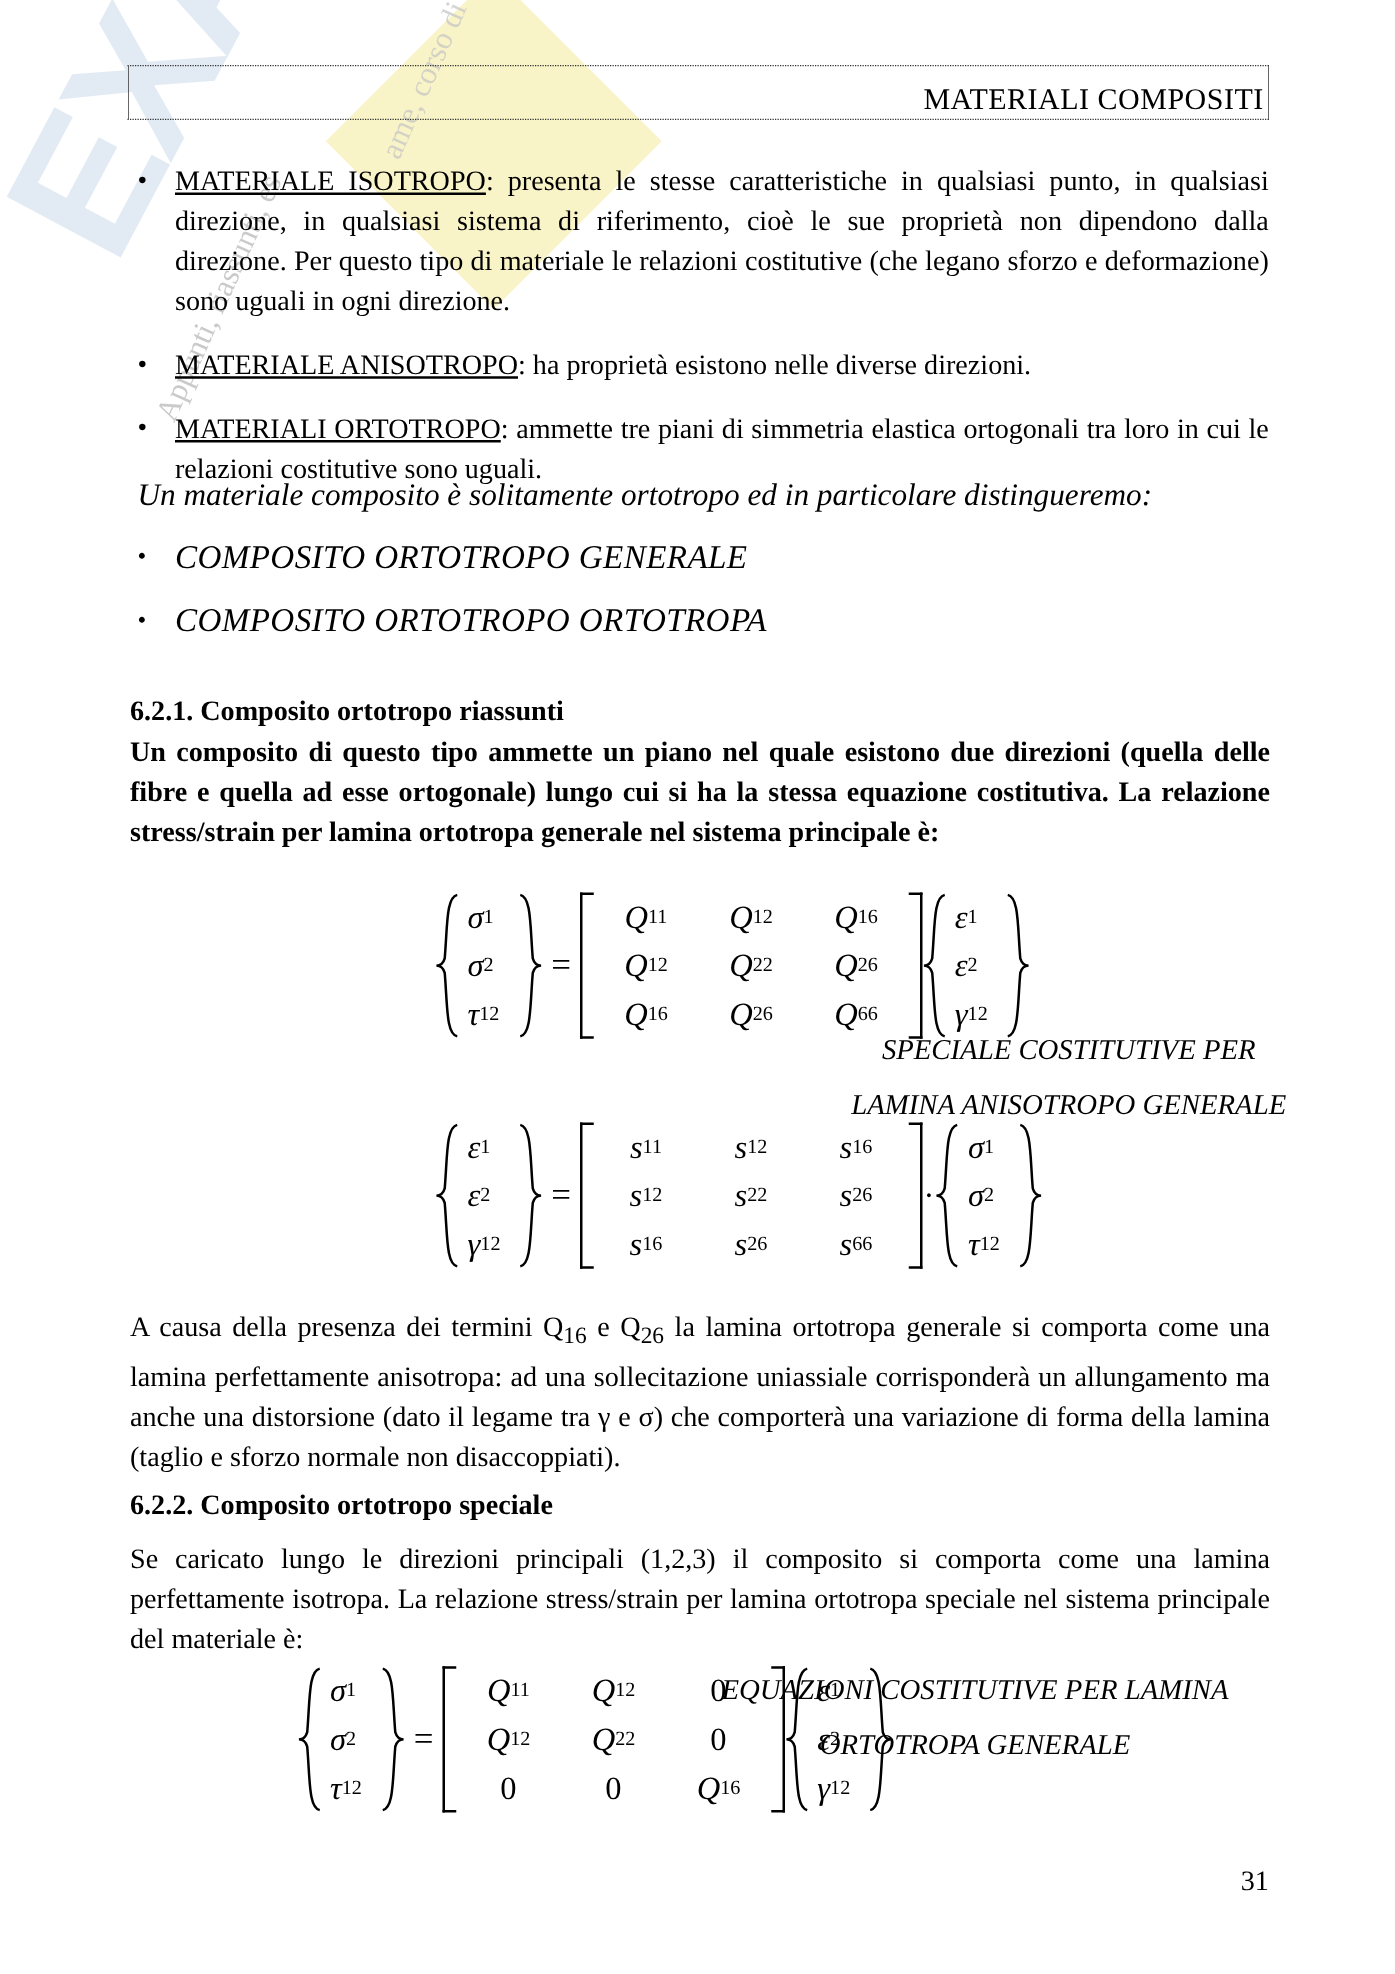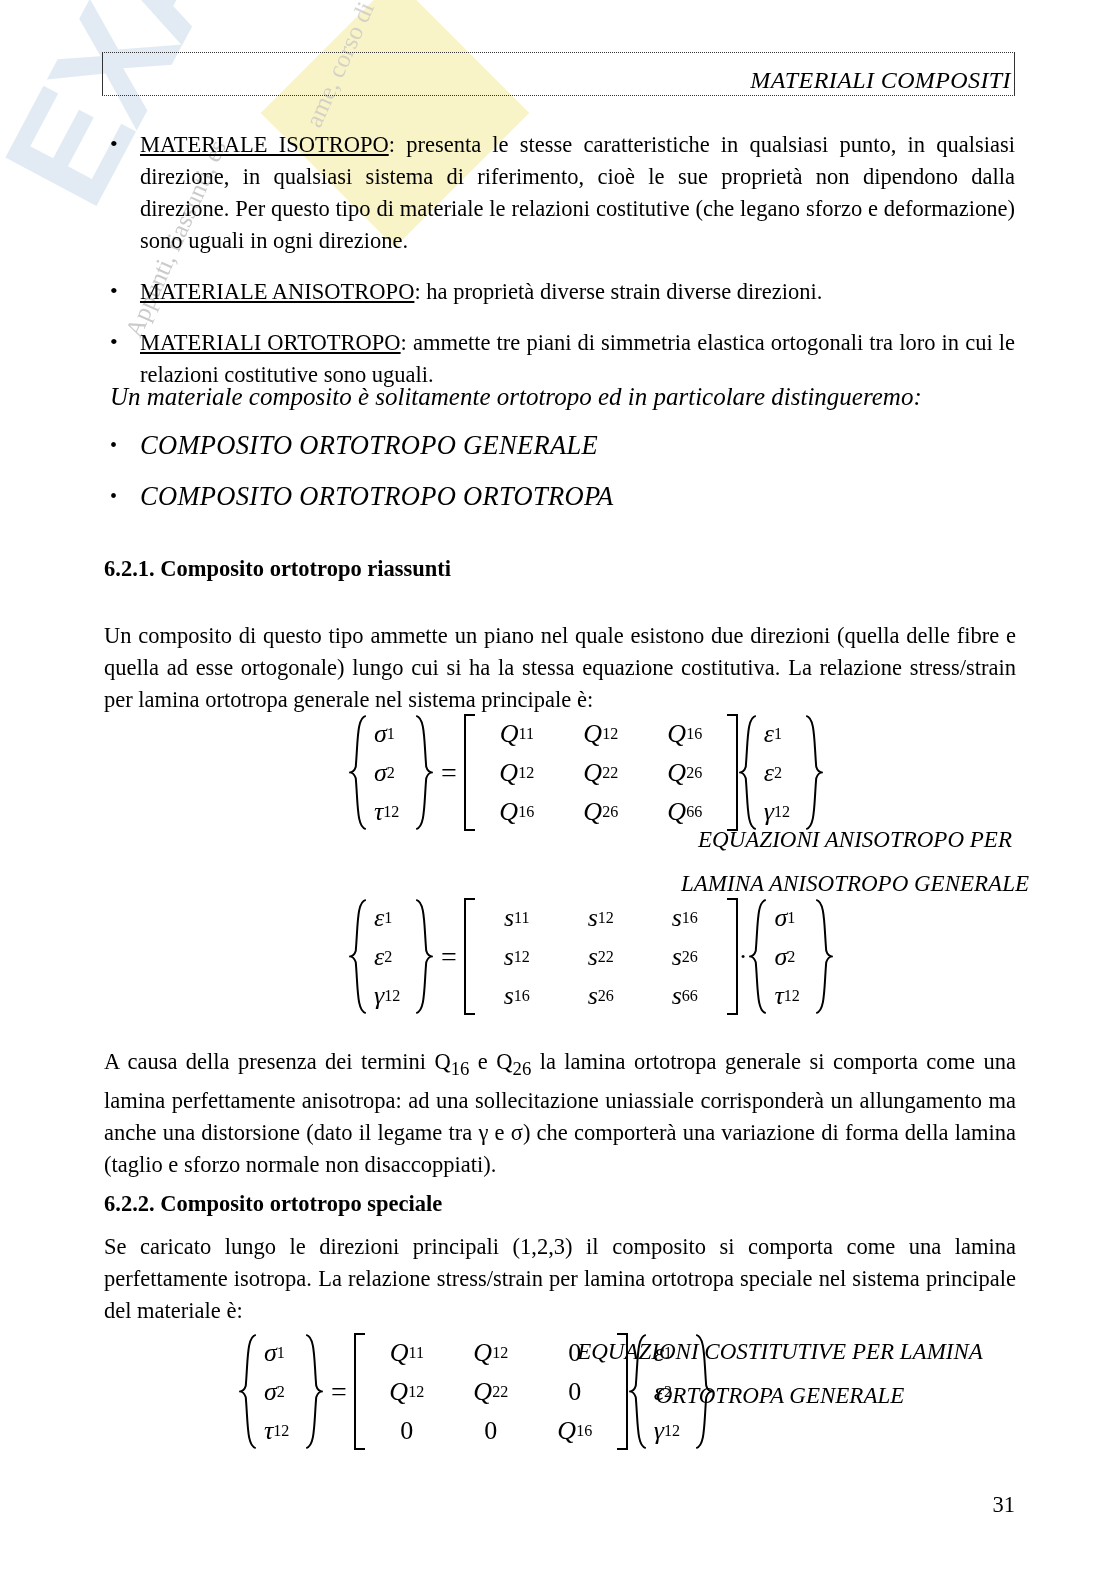--- a/index.html
+++ b/index.html
@@ -93,21 +93,20 @@
     border-top: 1px dotted #333;
     border-bottom: 1px dotted #333;
     border-left: 1px solid #333;
     border-right: 1px solid #333;
     box-sizing: border-box;
   }
   #page-header .hdr-text {
     position: absolute;
     right: 3px;
     bottom: 1px;
-    font-style: italic;
     font-size: 24px;
     letter-spacing: 0.4px;
     white-space: nowrap;
   }
 
   
   .tblock {
     position: absolute;
     font-size: 22.5px;
     line-height: 32px;
@@ -279,21 +278,21 @@
       <div class="hdr-text">MATERIALI COMPOSITI</div>
     </div>
 
     <ul class="blist" style="left:102px; top:129px; width:913px;">
       <li>
         <span class="bullet">•</span>
         <span class="u">MATERIALE ISOTROPO</span><span>: presenta le stesse caratteristiche in qualsiasi punto, in qualsiasi direzione, in qualsiasi sistema di riferimento, cioè le sue proprietà non dipendono dalla direzione. Per questo tipo di materiale le relazioni costitutive (che legano sforzo e deformazione) sono uguali in ogni direzione.</span>
       </li>
       <li style="margin-top:19px;">
         <span class="bullet">•</span>
-        <span class="u">MATERIALE ANISOTROPO</span><span>: ha proprietà diverse strain diverse direzioni.</span>
+        <span class="u">MATERIALE ANISOTROPO</span><span>: ha proprietà esistono nelle diverse direzioni.</span>
       </li>
       <li style="margin-top:19px;">
         <span class="bullet">•</span>
         <span class="u">MATERIALI ORTOTROPO</span><span>: ammette tre piani di simmetria elastica ortogonali tra loro in cui le relazioni costitutive sono uguali.</span>
       </li>
     </ul>
 
     <div class="tblock" style="left:110px; top:381px; width:910px; font-size:25px;font-style:italic;">Un materiale composito è solitamente ortotropo ed in particolare distingueremo:</div>
 
     <ul class="ilist" style="left:102px; top:428px; width:913px;">
@@ -302,21 +301,21 @@
         <span>COMPOSITO ORTOTROPO GENERALE</span>
       </li>
       <li style="margin-top:17px;">
         <span class="bullet">•</span>
         <span>COMPOSITO ORTOTROPO ORTOTROPA</span>
       </li>
     </ul>
 
     <div class="heading" style="left:104px; top:554px;">6.2.1. Composito ortotropo riassunti</div>
 
-    <div class="tblock" style="left:104px; top:620px; width:912px;">Un composito di questo tipo ammette un piano nel quale esistono due direzioni (quella delle fibre e quella ad esse ortogonale) lungo cui si ha la stessa equazione costitutiva. La relazione stress/strain per lamina ortotropa generale nel sistema principale è:</div>
+    <div class="tblock" style="left:104px; top:586px; width:912px;font-weight:bold;">Un composito di questo tipo ammette un piano nel quale esistono due direzioni (quella delle fibre e quella ad esse ortogonale) lungo cui si ha la stessa equazione costitutiva. La relazione stress/strain per lamina ortotropa generale nel sistema principale è:</div>
 
     <div class="equation" id="eq1" style="left:348px; top:714px;">
         <div class="vec">
       <div class="brace-l">
             <svg viewBox="0 0 18 121" width="18" height="121" preserveAspectRatio="none">
             <path d="M 16,2 C 8,4 9,27.225 7,54.5
          C 6,58.5 4,60.5 1,60.5
          C 4,60.5 6,62.5 7,66.5
          C 9,93.775 8,117 16,119" fill="none" stroke="#000" stroke-width="1.8"></path>
           </svg>
@@ -429,21 +428,21 @@
             <path d="M 2,2 C 10,4 9,27.225 11,54.5
          C 12,58.5 14,60.5 17,60.5
          C 14,60.5 12,62.5 11,66.5
          C 9,93.775 10,117 2,119" fill="none" stroke="#000" stroke-width="1.8"></path>
           </svg>
           </div>
     </div>
       </div>
 
     <div class="caption" style="left:620px; top:818px; width:470px;">
-      <div>EQUAZIONI ANISOTROPO PER</div>
+      <div>SPECIALE COSTITUTIVE PER</div>
       <div>LAMINA ANISOTROPO GENERALE</div>
     </div>
 
     <div class="equation" id="eq2" style="left:348px; top:898px;">
         <div class="vec">
       <div class="brace-l">
             <svg viewBox="0 0 18 121" width="18" height="121" preserveAspectRatio="none">
             <path d="M 16,2 C 8,4 9,27.225 7,54.5
          C 6,58.5 4,60.5 1,60.5
          C 4,60.5 6,62.5 7,66.5

